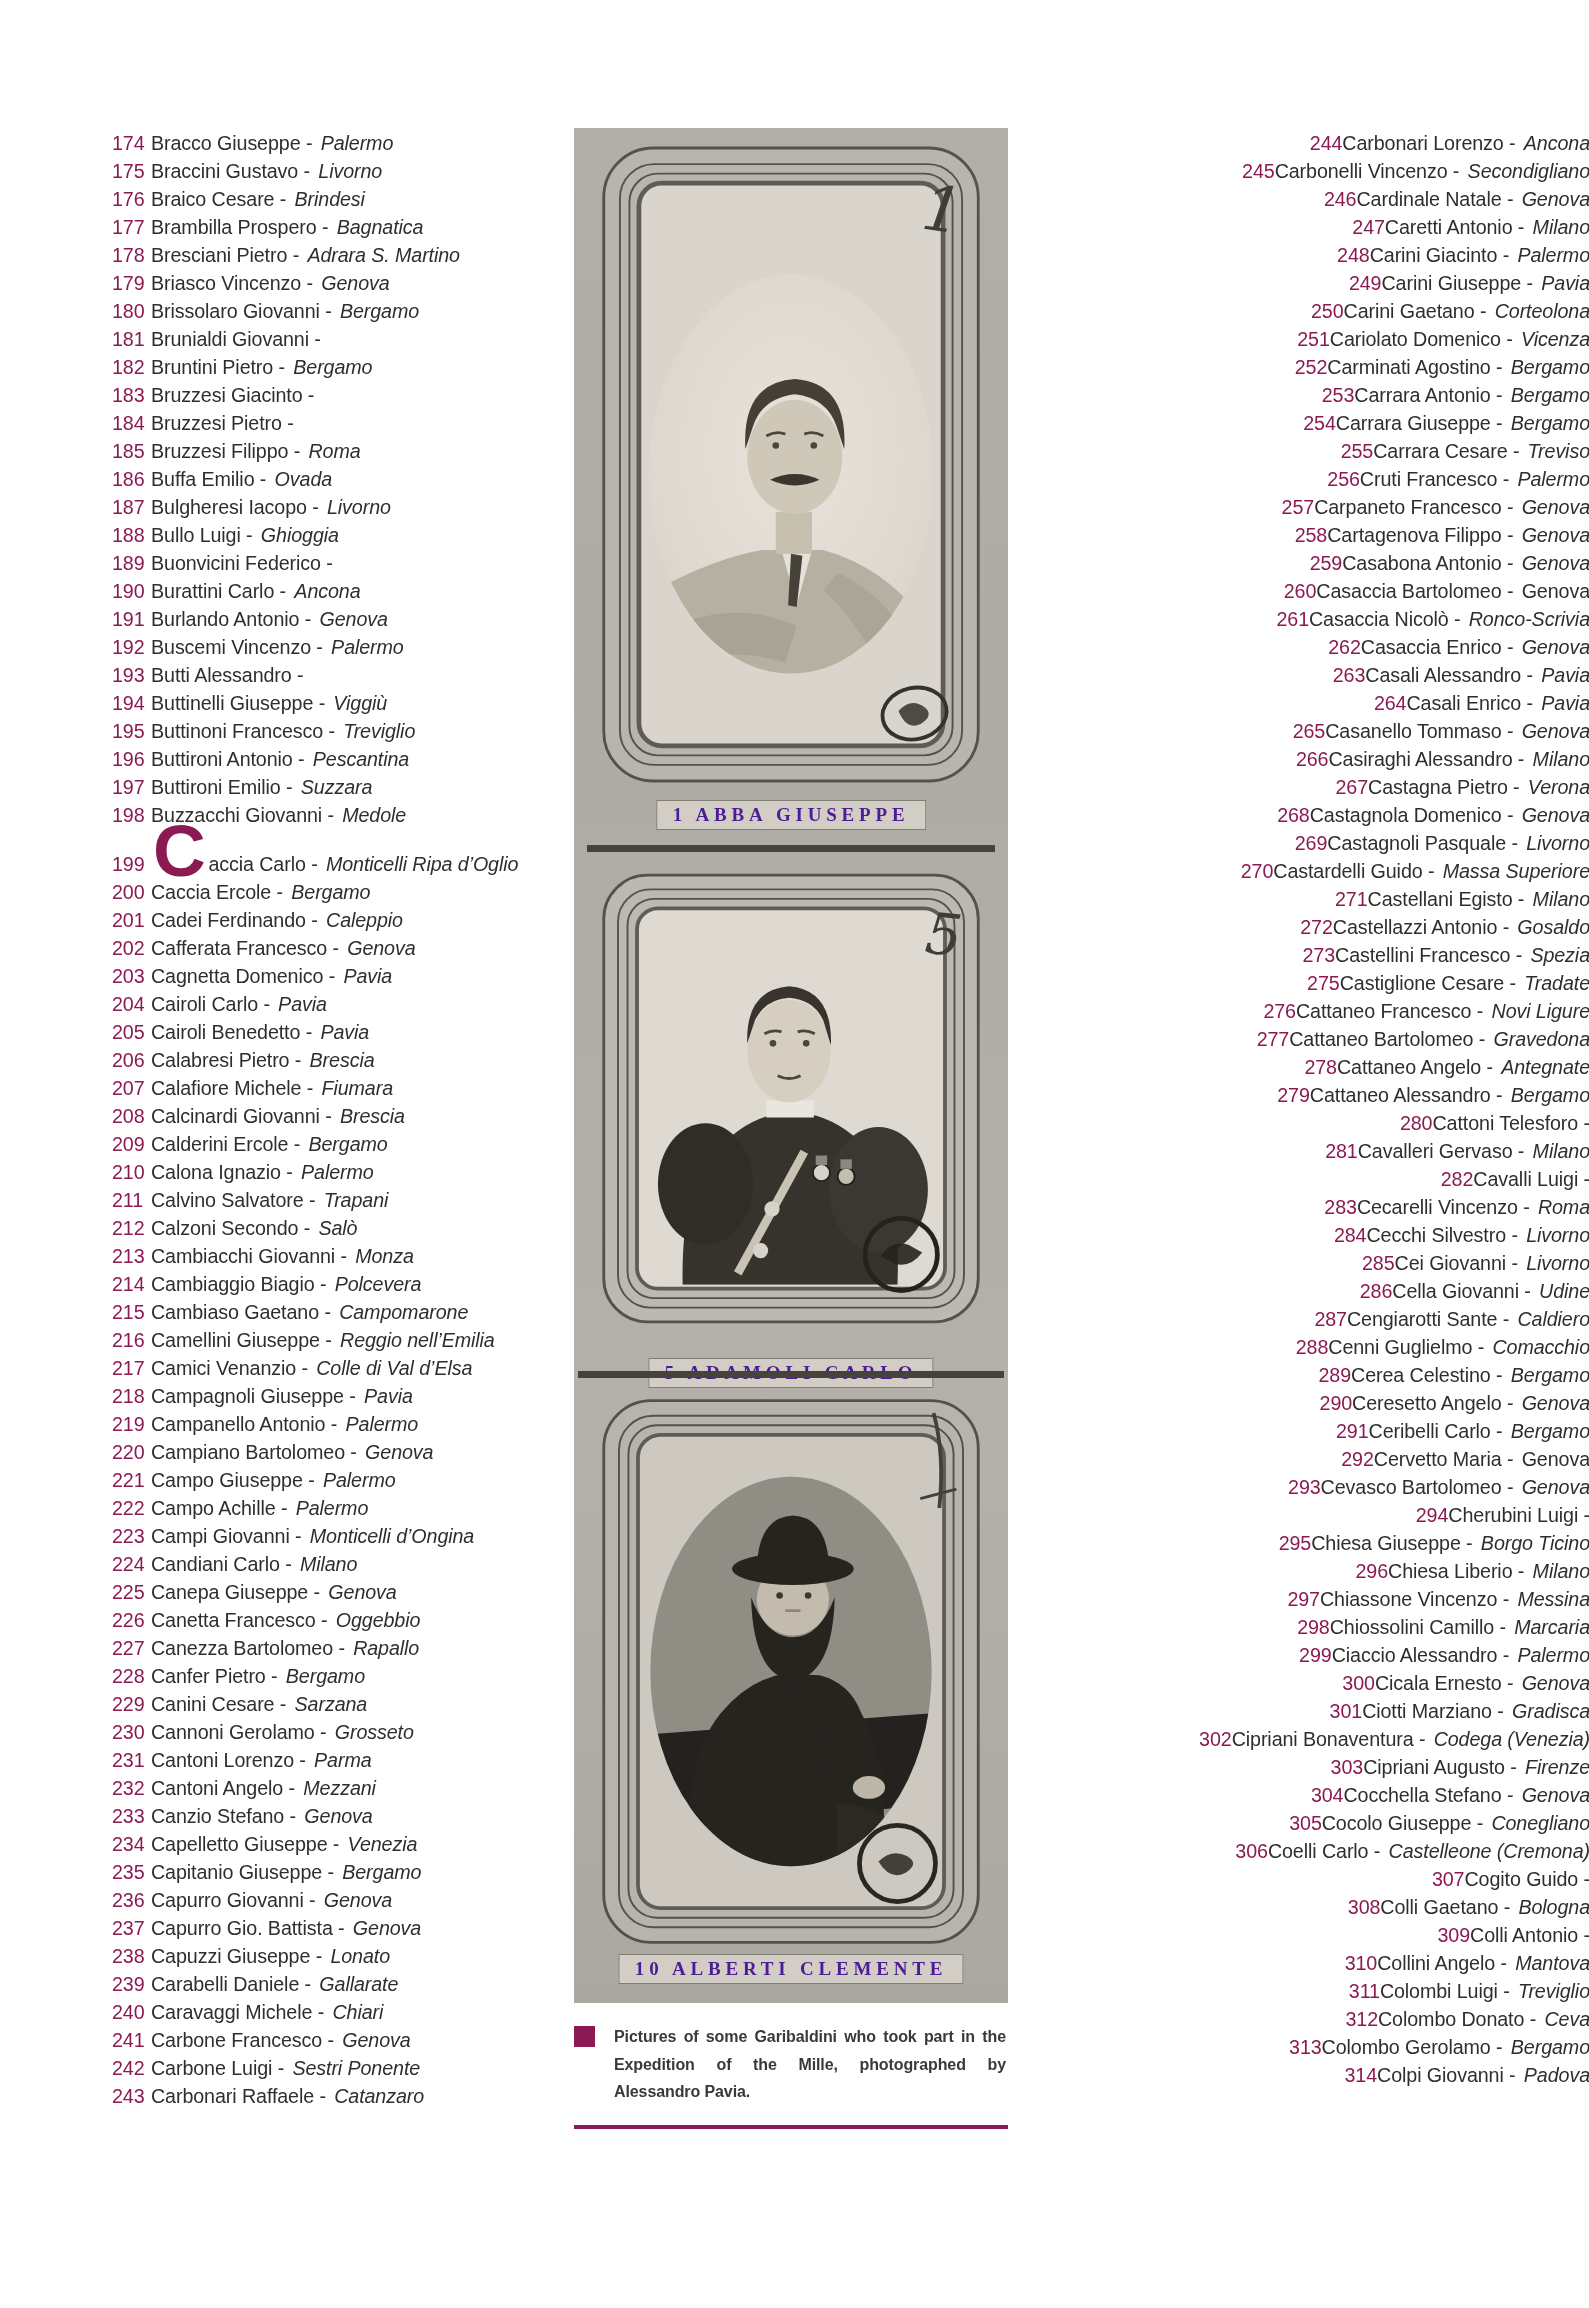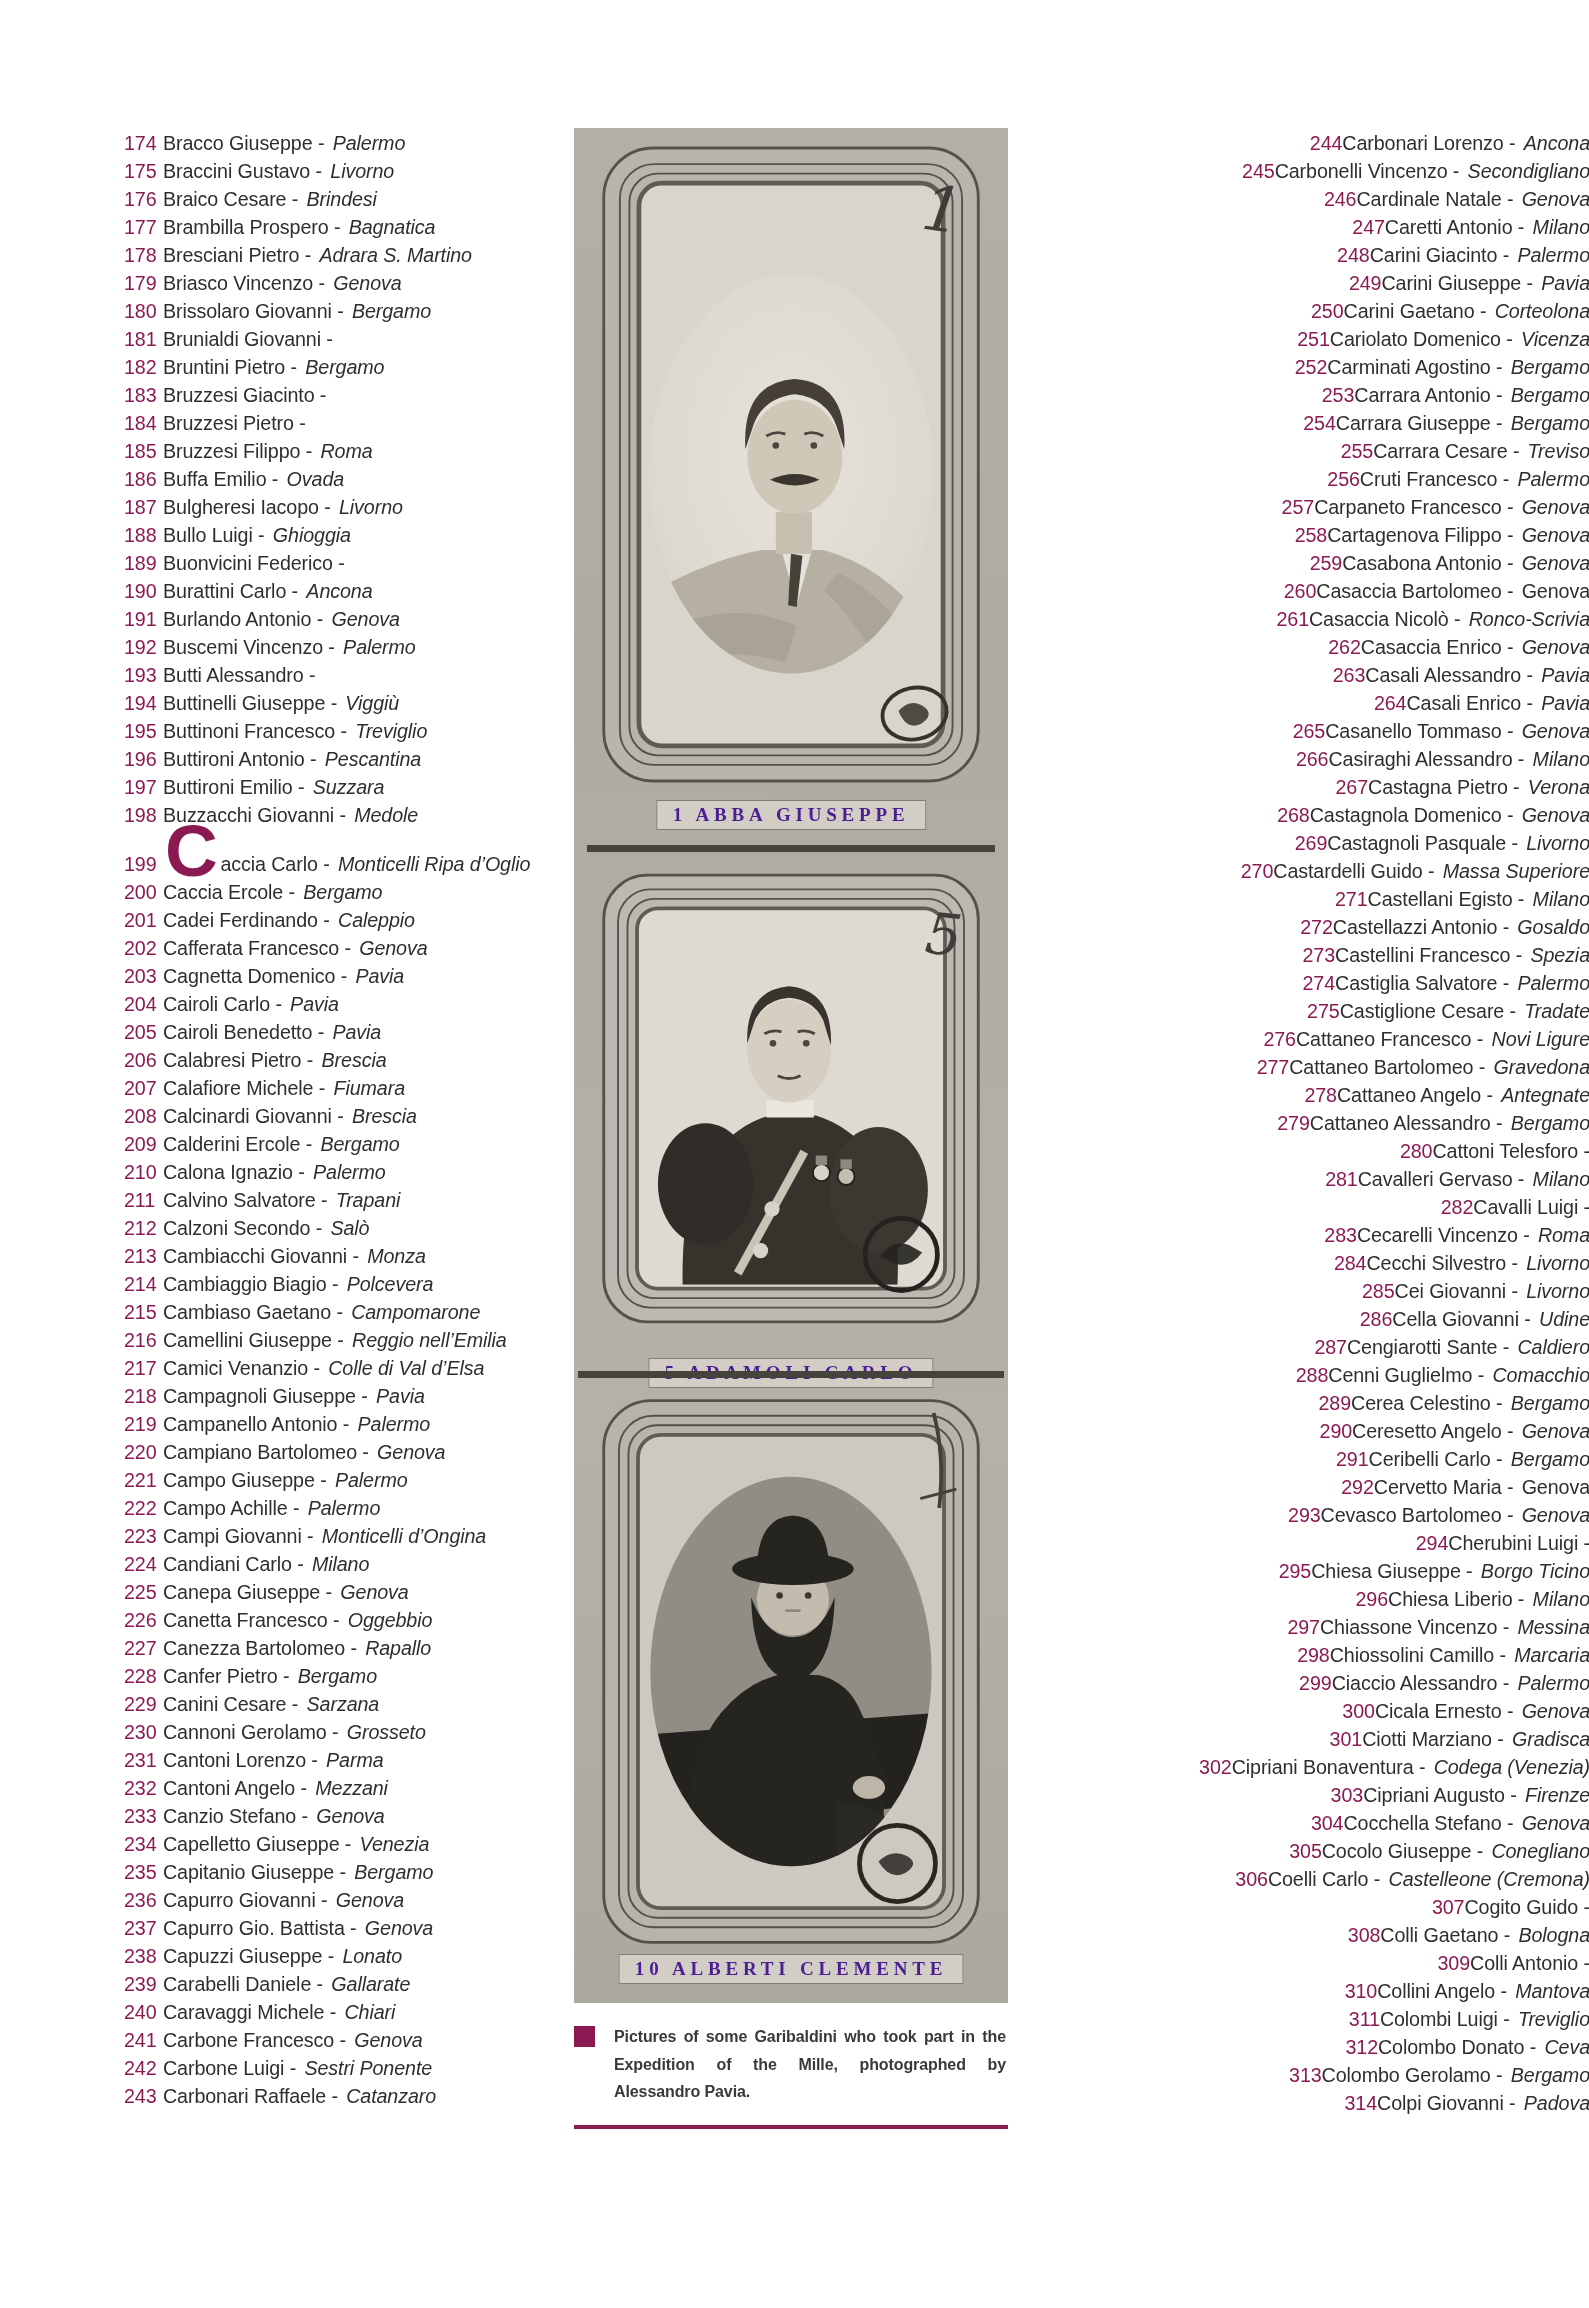--- a/index.html
+++ b/index.html
@@ -4,21 +4,21 @@
 <style>
   :root{ --accent:#8C1A52; }
   html,body{margin:0;padding:0;}
   body{width:1590px;height:2309px;background:#ffffff;position:relative;
        font-family:"Liberation Sans","DejaVu Sans",sans-serif;}
   .page{position:absolute;left:0;top:0;width:1590px;height:2309px;overflow:hidden;background:#ffffff;}
 
   
   .col{position:absolute;top:129px;font-size:19.7px;line-height:28px;
        color:#2f2e2c;letter-spacing:-0.1px;white-space:nowrap;}
-  #col-left{left:124px;width:461px;}
+  #col-left{left:112px;width:461px;}
   #col-right{left:1050px;width:540px;text-align:right;}
   .entry{height:28px;}
   .entry.new-section{margin-top:21px;}
   .num{display:inline-block;width:39px;color:var(--accent);}
   .dash{white-space:pre;}
   .place{font-style:italic;margin-left:2.9px;}
   .place.roman{font-style:normal;}
   .initial{font-size:73px;font-weight:bold;color:var(--accent);
            line-height:0;vertical-align:-4.8px;margin:0 2.9px 0 1.9px;}
 
@@ -279,21 +279,20 @@
       <div class="entry"><span class="num">264</span><span class="name">Casali Enrico</span><span class="dash"> - </span><span class="place">Pavia</span></div>
       <div class="entry"><span class="num">265</span><span class="name">Casanello Tommaso</span><span class="dash"> - </span><span class="place">Genova</span></div>
       <div class="entry"><span class="num">266</span><span class="name">Casiraghi Alessandro</span><span class="dash"> - </span><span class="place">Milano</span></div>
       <div class="entry"><span class="num">267</span><span class="name">Castagna Pietro</span><span class="dash"> - </span><span class="place">Verona</span></div>
       <div class="entry"><span class="num">268</span><span class="name">Castagnola Domenico</span><span class="dash"> - </span><span class="place">Genova</span></div>
       <div class="entry"><span class="num">269</span><span class="name">Castagnoli Pasquale</span><span class="dash"> - </span><span class="place">Livorno</span></div>
       <div class="entry"><span class="num">270</span><span class="name">Castardelli Guido</span><span class="dash"> - </span><span class="place">Massa Superiore</span></div>
       <div class="entry"><span class="num">271</span><span class="name">Castellani Egisto</span><span class="dash"> - </span><span class="place">Milano</span></div>
       <div class="entry"><span class="num">272</span><span class="name">Castellazzi Antonio</span><span class="dash"> - </span><span class="place">Gosaldo</span></div>
       <div class="entry"><span class="num">273</span><span class="name">Castellini Francesco</span><span class="dash"> - </span><span class="place">Spezia</span></div>
-      <div class="entry"><span class="num">274</span><span class="name">Castiglia Salvatore</span><span class="dash"> - </span><span class="place">Palermo</span></div>
       <div class="entry"><span class="num">275</span><span class="name">Castiglione Cesare</span><span class="dash"> - </span><span class="place">Tradate</span></div>
       <div class="entry"><span class="num">276</span><span class="name">Cattaneo Francesco</span><span class="dash"> - </span><span class="place">Novi Ligure</span></div>
       <div class="entry"><span class="num">277</span><span class="name">Cattaneo Bartolomeo</span><span class="dash"> - </span><span class="place">Gravedona</span></div>
       <div class="entry"><span class="num">278</span><span class="name">Cattaneo Angelo</span><span class="dash"> - </span><span class="place">Antegnate</span></div>
       <div class="entry"><span class="num">279</span><span class="name">Cattaneo Alessandro</span><span class="dash"> - </span><span class="place">Bergamo</span></div>
       <div class="entry"><span class="num">280</span><span class="name">Cattoni Telesforo</span><span class="dash"> -</span></div>
       <div class="entry"><span class="num">281</span><span class="name">Cavalleri Gervaso</span><span class="dash"> - </span><span class="place">Milano</span></div>
       <div class="entry"><span class="num">282</span><span class="name">Cavalli Luigi</span><span class="dash"> -</span></div>
       <div class="entry"><span class="num">283</span><span class="name">Cecarelli Vincenzo</span><span class="dash"> - </span><span class="place">Roma</span></div>
       <div class="entry"><span class="num">284</span><span class="name">Cecchi Silvestro</span><span class="dash"> - </span><span class="place">Livorno</span></div>

